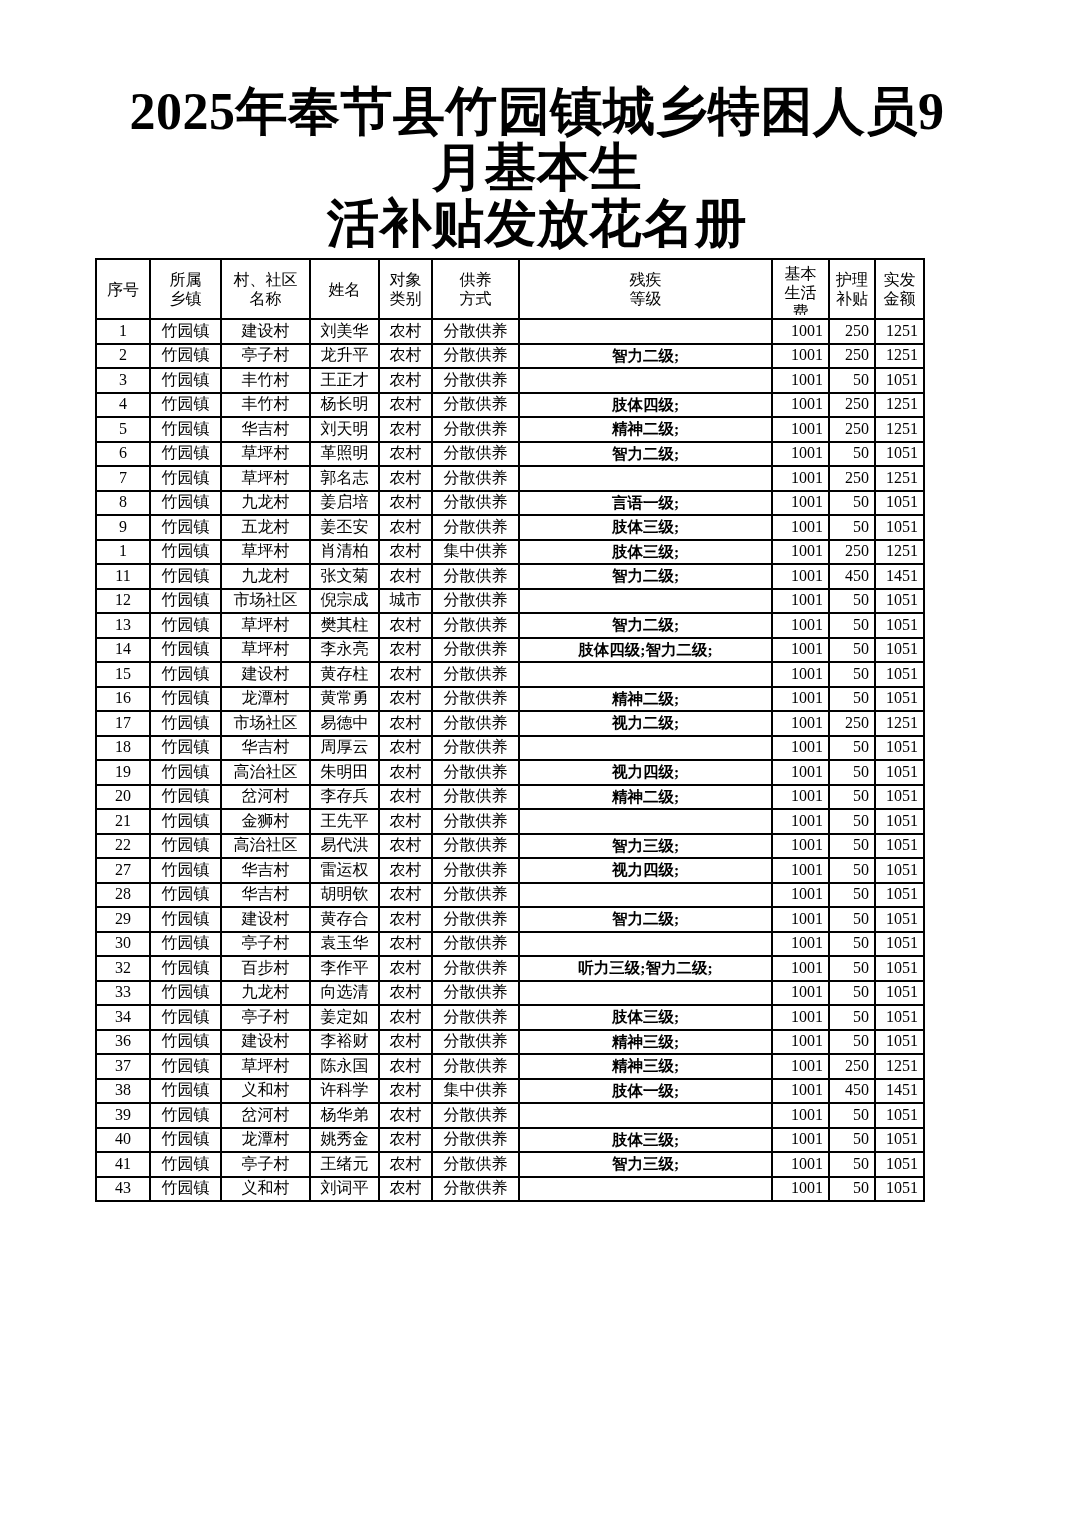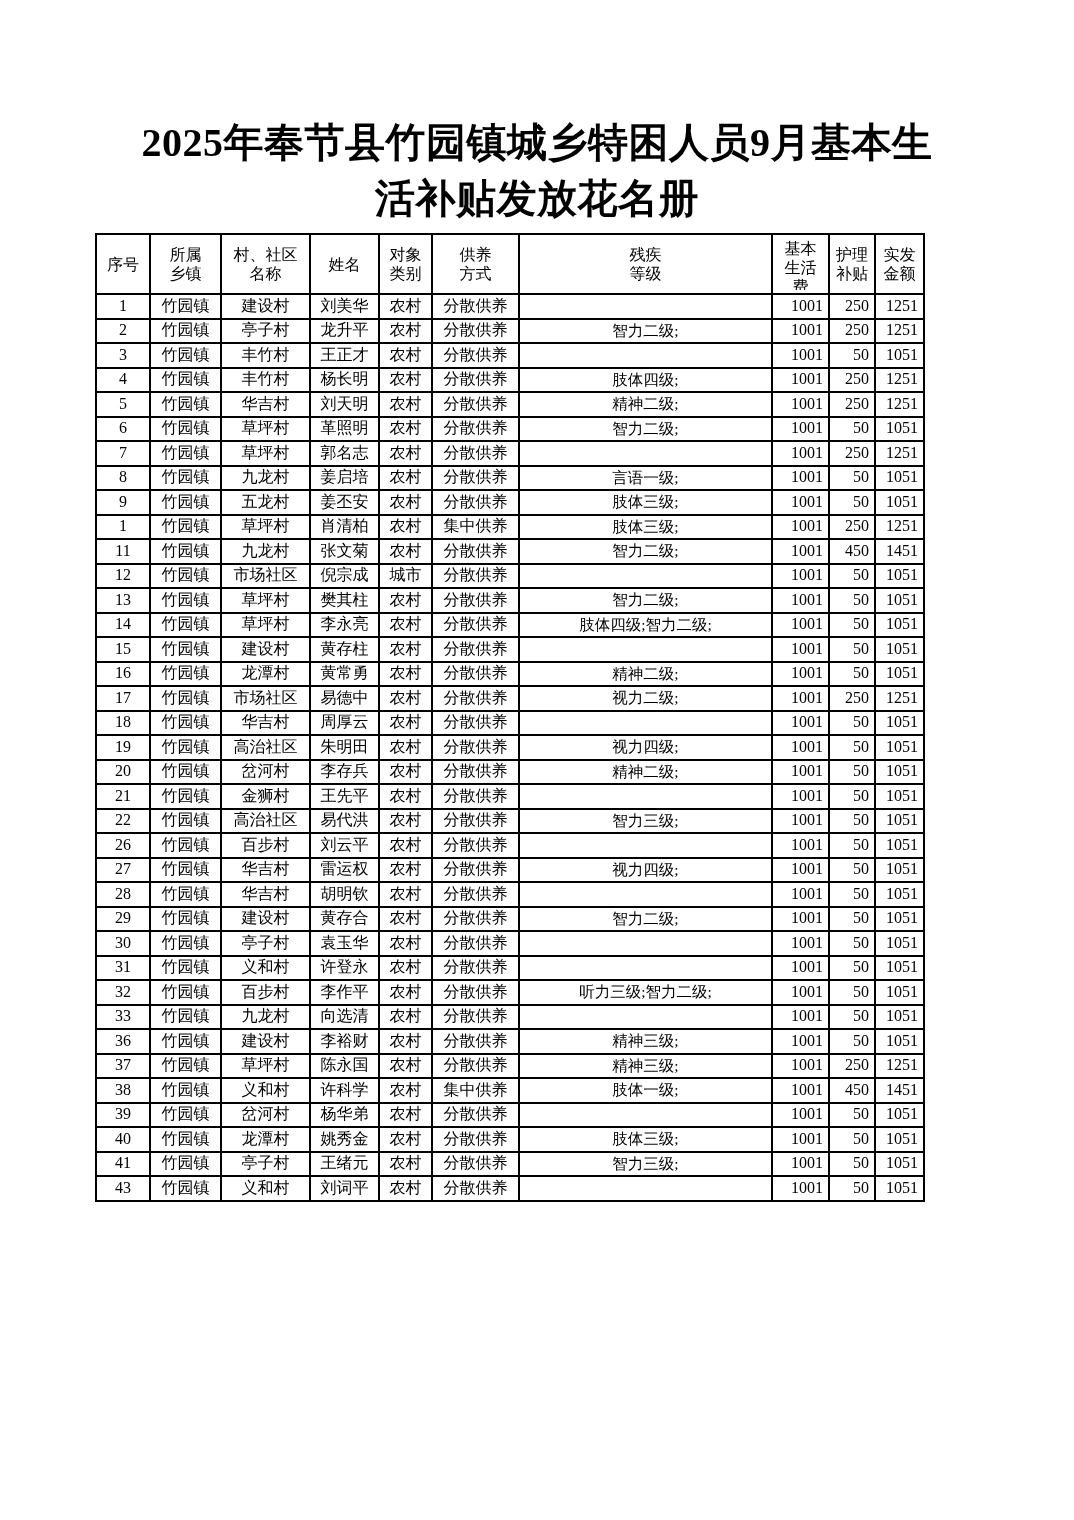--- a/index.html
+++ b/index.html
@@ -14,25 +14,25 @@
     color: #000;
   }
   .page {
     position: relative;
     width: 1074px;
     height: 1520px;
     background: #fff;
     overflow: hidden;
   }
   .doc-title {
-    padding-top: 115px;
+    padding-top: 84px;
     width: 860px;
     margin: 0 auto;
     text-align: center;
-    font-size: 40px;
+    font-size: 52px;
     font-weight: 700;
     line-height: 56px;
     white-space: pre-line;
     letter-spacing: 0.5px;
   }
   table.roster {
     margin: 6px 0 0 95px;
     border-collapse: collapse;
     table-layout: fixed;
     width: 828px;
@@ -67,20 +67,21 @@
   }
   tbody td.col-basic_living,
   tbody td.col-nursing,
   tbody td.col-actual {
     text-align: right;
     padding-right: 5px;
   }
   tbody td.col-disability {
     font-size: 15.5px;
     padding: 0 10px;
+    font-weight: bold;
   }
 </style>
 </head>
 <body>
 
 <div class="page">
 
   <div class="doc-title">2025年奉节县竹园镇城乡特困人员9月基本生
 活补贴发放花名册</div>
 
@@ -399,32 +400,20 @@
           <td class="col-village">高治社区</td>
           <td class="col-name">易代洪</td>
           <td class="col-category">农村</td>
           <td class="col-support">分散供养</td>
           <td class="col-disability">智力三级;</td>
           <td class="col-basic_living">1001</td>
           <td class="col-nursing">50</td>
           <td class="col-actual">1051</td>
         </tr>
         <tr>
-          <td class="col-index">26</td>
-          <td class="col-township">竹园镇</td>
-          <td class="col-village">百步村</td>
-          <td class="col-name">刘云平</td>
-          <td class="col-category">农村</td>
-          <td class="col-support">分散供养</td>
-          <td class="col-disability"></td>
-          <td class="col-basic_living">1001</td>
-          <td class="col-nursing">50</td>
-          <td class="col-actual">1051</td>
-        </tr>
-        <tr>
           <td class="col-index">27</td>
           <td class="col-township">竹园镇</td>
           <td class="col-village">华吉村</td>
           <td class="col-name">雷运权</td>
           <td class="col-category">农村</td>
           <td class="col-support">分散供养</td>
           <td class="col-disability">视力四级;</td>
           <td class="col-basic_living">1001</td>
           <td class="col-nursing">50</td>
           <td class="col-actual">1051</td>
@@ -459,51 +448,51 @@
           <td class="col-village">亭子村</td>
           <td class="col-name">袁玉华</td>
           <td class="col-category">农村</td>
           <td class="col-support">分散供养</td>
           <td class="col-disability"></td>
           <td class="col-basic_living">1001</td>
           <td class="col-nursing">50</td>
           <td class="col-actual">1051</td>
         </tr>
         <tr>
-          <td class="col-index">31</td>
-          <td class="col-township">竹园镇</td>
-          <td class="col-village">义和村</td>
-          <td class="col-name">许登永</td>
-          <td class="col-category">农村</td>
-          <td class="col-support">分散供养</td>
-          <td class="col-disability"></td>
-          <td class="col-basic_living">1001</td>
-          <td class="col-nursing">50</td>
-          <td class="col-actual">1051</td>
-        </tr>
-        <tr>
           <td class="col-index">32</td>
           <td class="col-township">竹园镇</td>
           <td class="col-village">百步村</td>
           <td class="col-name">李作平</td>
           <td class="col-category">农村</td>
           <td class="col-support">分散供养</td>
           <td class="col-disability">听力三级;智力二级;</td>
           <td class="col-basic_living">1001</td>
           <td class="col-nursing">50</td>
           <td class="col-actual">1051</td>
         </tr>
         <tr>
           <td class="col-index">33</td>
           <td class="col-township">竹园镇</td>
           <td class="col-village">九龙村</td>
           <td class="col-name">向选清</td>
           <td class="col-category">农村</td>
           <td class="col-support">分散供养</td>
           <td class="col-disability"></td>
+          <td class="col-basic_living">1001</td>
+          <td class="col-nursing">50</td>
+          <td class="col-actual">1051</td>
+        </tr>
+        <tr>
+          <td class="col-index">34</td>
+          <td class="col-township">竹园镇</td>
+          <td class="col-village">亭子村</td>
+          <td class="col-name">姜定如</td>
+          <td class="col-category">农村</td>
+          <td class="col-support">分散供养</td>
+          <td class="col-disability">肢体三级;</td>
           <td class="col-basic_living">1001</td>
           <td class="col-nursing">50</td>
           <td class="col-actual">1051</td>
         </tr>
         <tr>
           <td class="col-index">36</td>
           <td class="col-township">竹园镇</td>
           <td class="col-village">建设村</td>
           <td class="col-name">李裕财</td>
           <td class="col-category">农村</td>

